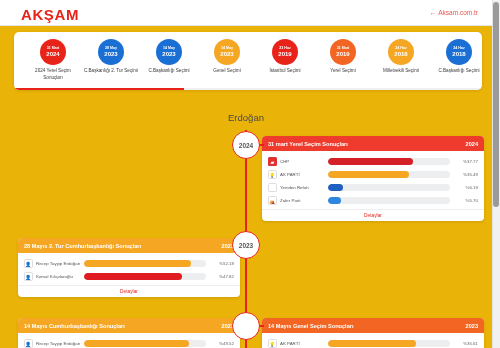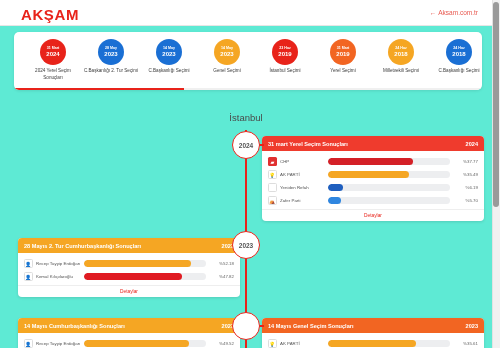--- a/index.html
+++ b/index.html
@@ -5,21 +5,21 @@
   * { box-sizing: border-box; margin: 0; padding: 0; }
   html, body {
     width: 500px; height: 348px;
     overflow: hidden;
     background: #ffffff;
     font-family: "Liberation Sans", sans-serif;
   }
   #page {
     position: relative;
     width: 500px; height: 348px;
-    background: #5eead4;
+    background: #eab308;
     overflow: hidden;
   }
 
   
   .header {
     position: absolute; top: 0; left: 0;
     width: 492px; height: 26px;
     background: #ffffff;
     border-bottom: 1px solid #e6e6e6;
   }
@@ -256,21 +256,21 @@
             <span class="by">2018</span>
           </div>
           <div class="navlabel">C.Başkanlığı Seçimi</div>
         </div>
       </div>
     <div class="navprogress">
         <i></i>
       </div>
   </div>
 
-  <div class="pagetitle">İstanbul</div>
+  <div class="pagetitle">Erdoğan</div>
 
   <div class="spine"></div>
 
   <div class="yearnode n2024">2024</div>
   <div class="yearnode n2023">2023</div>
   <div class="yearnode n2022" style="border-color:#e8231a;color:transparent;"></div>
 
   <div class="nub r" style="top:144px;"></div>
   <div class="nub l" style="top:245px;"></div>
   <div class="nub l" style="top:325px;"></div>

